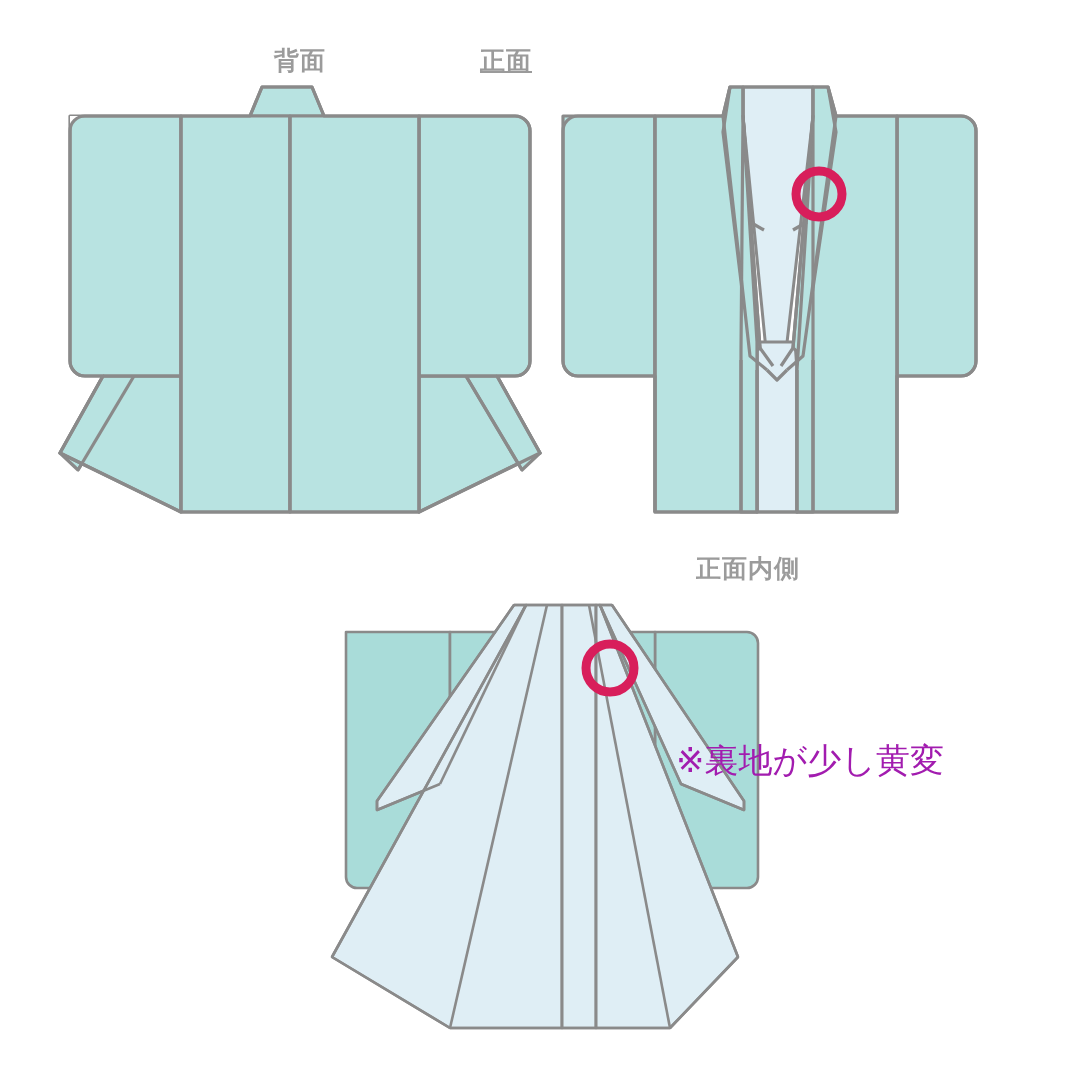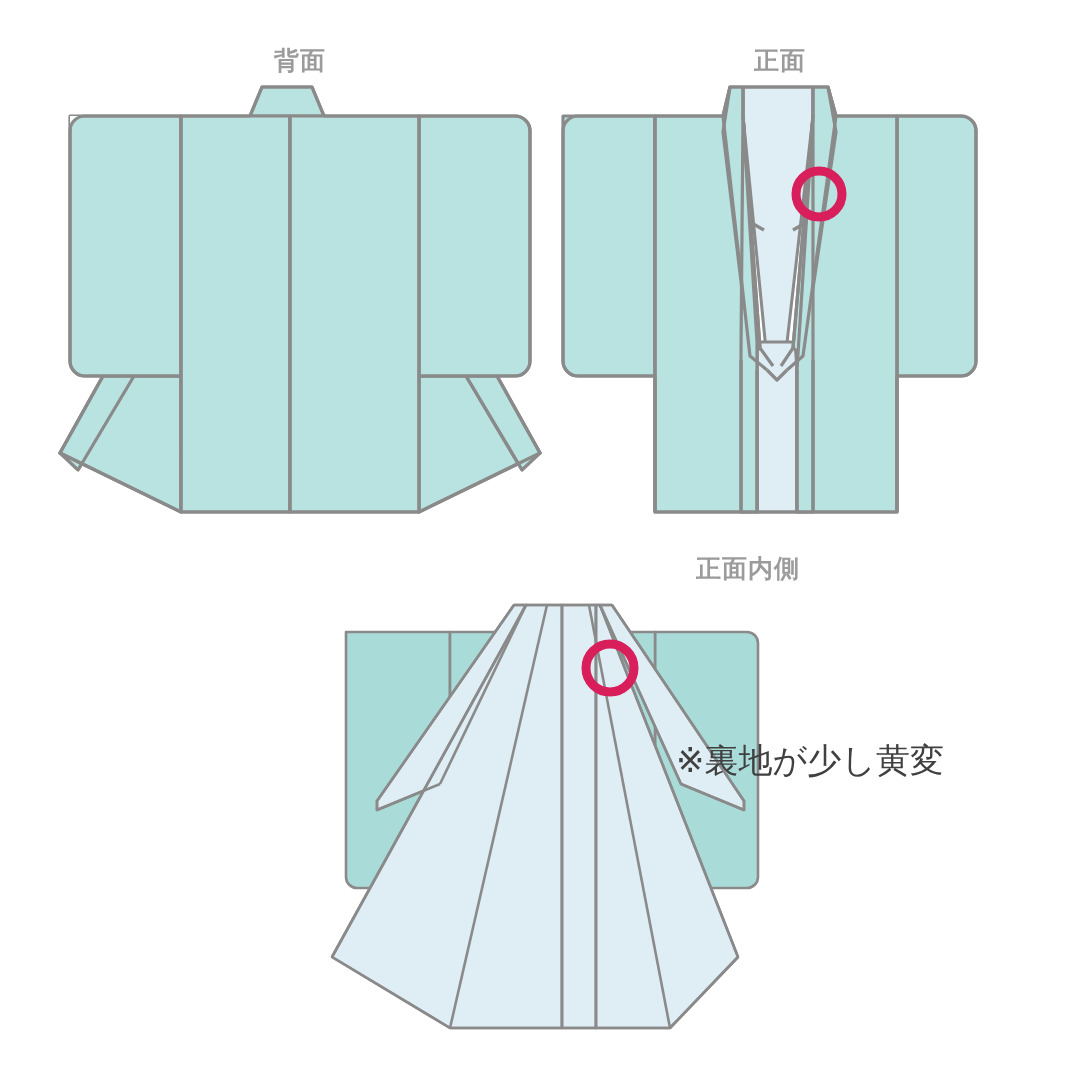--- a/index.html
+++ b/index.html
@@ -25,29 +25,29 @@
   .view-label {
     position: absolute;
     color: #9b9b9b;
     font-size: 25px;
     font-weight: 700;
     letter-spacing: 1px;
     white-space: nowrap;
     font-family: "DejaVu Sans", "Liberation Sans", sans-serif;
   }
   #label-back  { left: 0;   top: 44px;  width: 600px; text-align: center; }
-  #label-front { left: 480px; top: 44px; width: 600px; text-align: center; }
+  #label-front { left: 480px; top: 44px; width: 600px; text-align: left; text-decoration: underline; }
   #label-inner { left: 280px; top: 552px; width: 520px; text-align: right; }
 
   .note-text {
     position: absolute;
     left: 676px;
     top: 738px;
     font-size: 34px;
-    color: #404040;
+    color: #a21caf;
     letter-spacing: 0px;
     white-space: nowrap;
     font-family: "DejaVu Sans", "Liberation Sans", sans-serif;
   }
   svg { display: block; }
 </style>
 </head>
 <body>
 
 <div id="stage">

